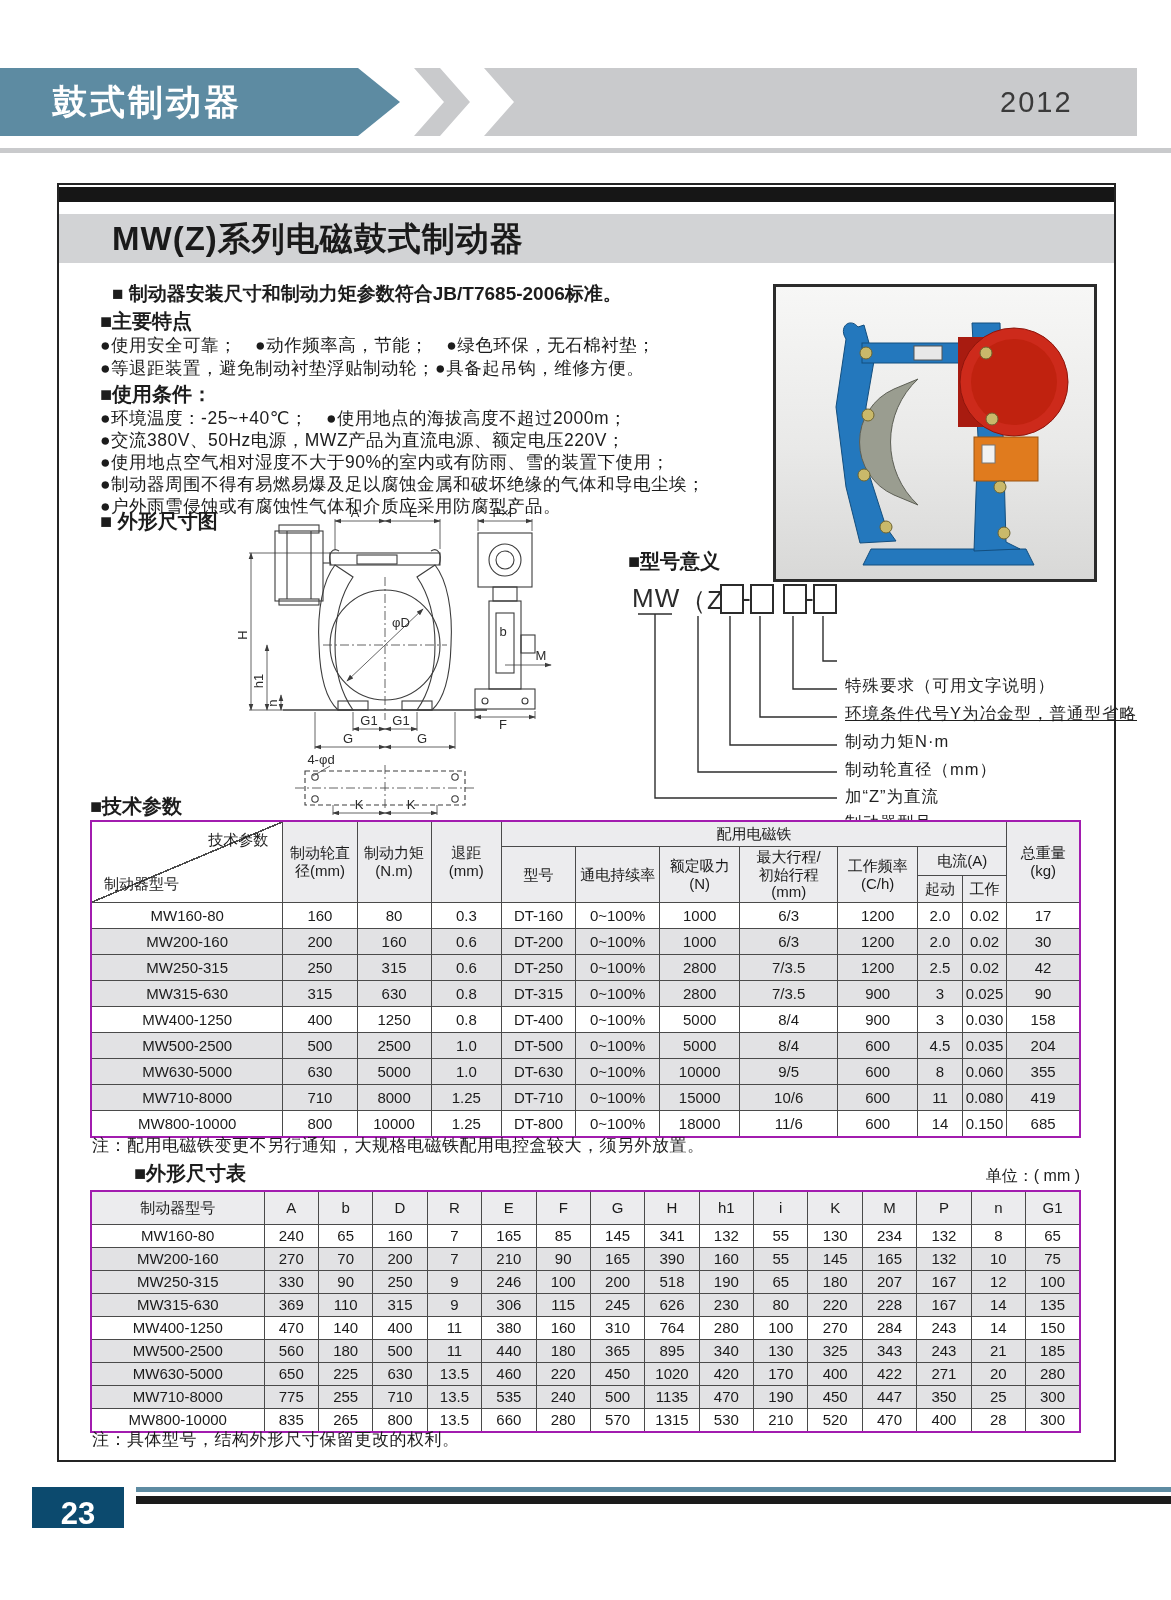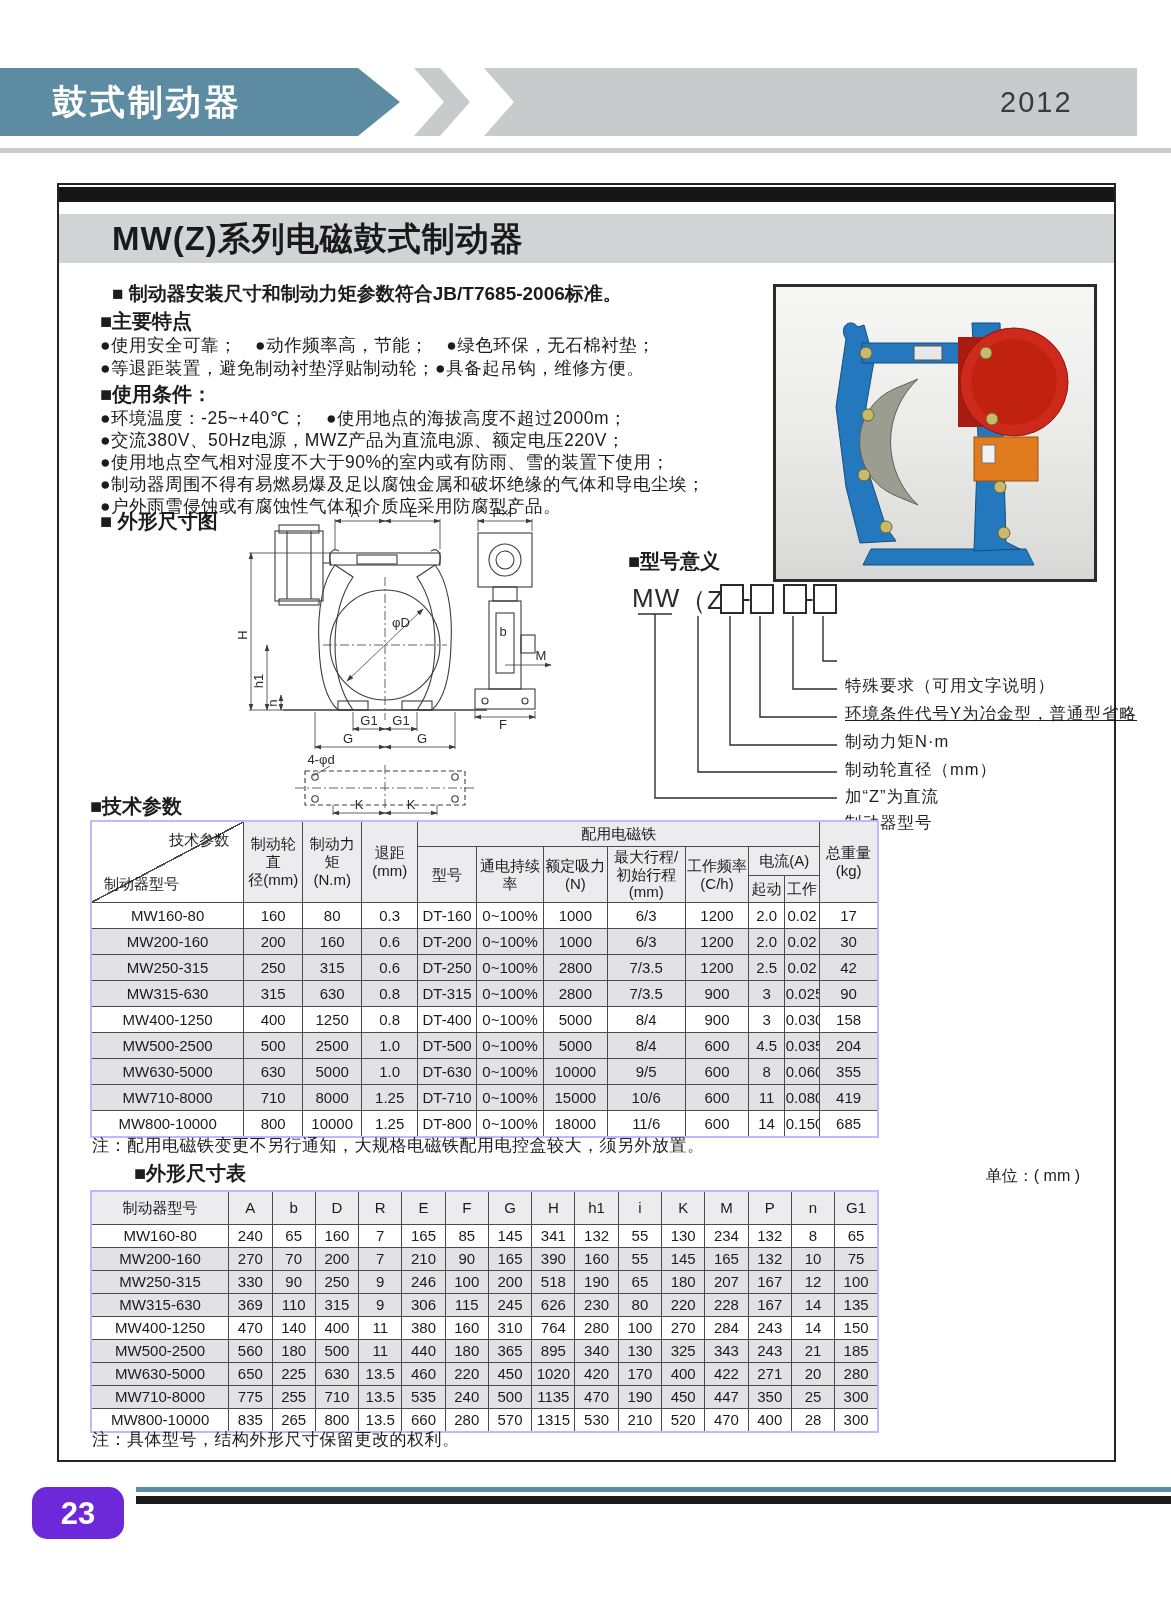--- a/index.html
+++ b/index.html
@@ -35,22 +35,22 @@
   .photo-frame{position:absolute;left:773px;top:284px;width:318px;height:292px;border:3px solid #2b2b2b;
                background:linear-gradient(180deg,#f7f7f6 0%,#e9e9e8 55%,#d8d8d7 100%);}
 
   
   .code-part{position:absolute;top:583px;font-size:26px;color:#2b2b2b;letter-spacing:1px;}
   .code-box{position:absolute;top:584px;width:20px;height:26px;border:2px solid #2b2b2b;background:#fff;}
   .legend-svg{position:absolute;left:628px;top:612px;}
   .legend-label{position:absolute;left:845px;font-size:16.5px;color:#1f1f1f;letter-spacing:1px;margin-top:24px;}
 
   
-  .datatable{position:absolute;border-collapse:collapse;table-layout:fixed;width:789px;left:90px;
-             text-align:center;font-size:15px;color:#1b1b1b;border:2px solid #c4b5fd;}
+  .datatable{position:absolute;border-collapse:collapse;table-layout:fixed;width:991px;left:90px;
+             text-align:center;font-size:15px;color:#1b1b1b;border:2px solid #a21caf;}
   .datatable th,.datatable td{border:1px solid #4a4a4a;padding:0 1px;font-weight:normal;
              line-height:1.18;white-space:pre-line;overflow:hidden;}
   #tech-table{top:820px;}
   #tech-table thead th{background:#ececee;}
   #tech-table tbody td{height:25px;}
   #tech-table tbody tr{background:#e2e2e4;}
   #tech-table tbody tr:nth-child(4n+1){background:#ffffff;}
   #dim-table{top:1190px;}
   #dim-table thead th{background:#ececee;height:32px;}
   #dim-table tbody td{height:22px;}
@@ -59,21 +59,21 @@
 
   .corner-cell{position:relative;background:#fff !important;height:78px;
     background-image:linear-gradient(to bottom right,transparent 49.5%,#4a4a4a 49.5%,#4a4a4a 50.6%,transparent 50.6%) !important;}
   .corner-top{position:absolute;top:9px;right:14px;font-size:15px;}
   .corner-bottom{position:absolute;bottom:9px;left:12px;font-size:15px;}
 
   .table-note{position:absolute;left:92px;font-size:17px;letter-spacing:0.5px;}
   .unit-label{position:absolute;left:880px;top:1166px;width:200px;text-align:right;font-size:16px;}
 
   
-  .page-num-box{position:absolute;left:32px;top:1487px;width:92px;height:52px;background:#6d28d9;border-radius:15px;}
+  .page-num-box{position:absolute;left:32px;top:1487px;width:92px;height:41px;background:#0c4a6e;}
   .page-num-box span{display:block;text-align:center;line-height:54px;font-size:31px;font-weight:bold;color:#fff;}
   .foot-line-teal{position:absolute;left:136px;top:1487px;width:1035px;height:5px;background:#5d8ba2;}
   .foot-line-black{position:absolute;left:136px;top:1496px;width:1035px;height:8px;background:#1b1b1b;}
 
   svg text{font-family:"Liberation Sans","DejaVu Sans",sans-serif;}
 </style>
 </head>
 <body>
 
 <div class="page">

